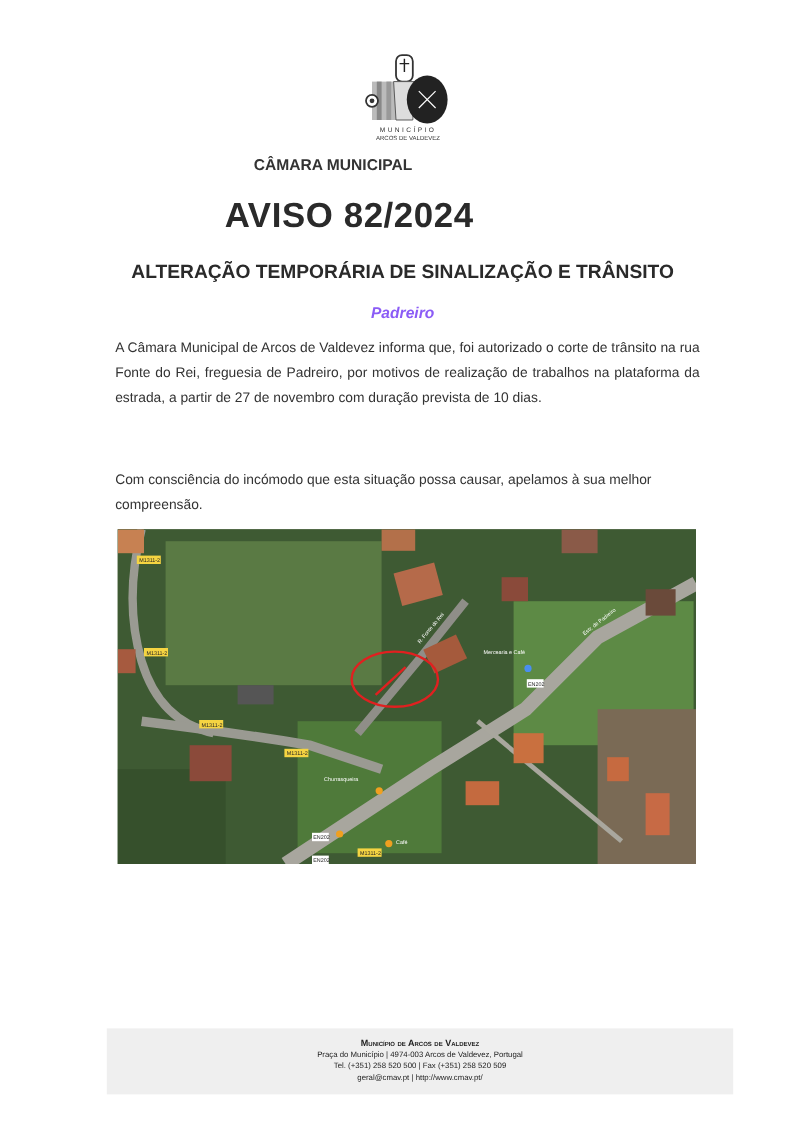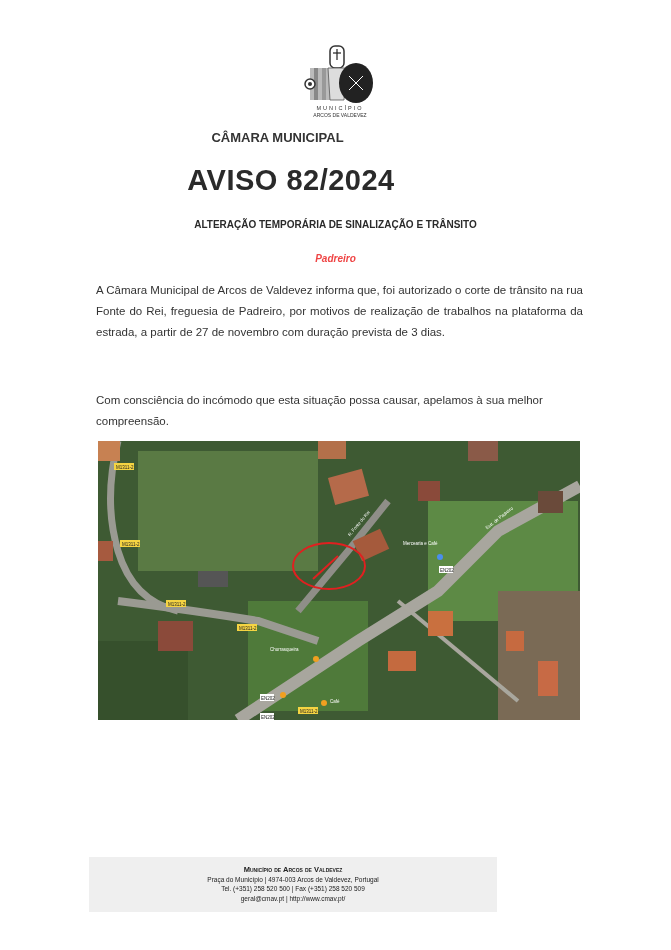--- a/index.html
+++ b/index.html
@@ -11,39 +11,39 @@
   .org-header {
     position: absolute; top: 130px; left: 0; width: 555px; text-align: center;
     font-weight: bold; font-size: 13px; color: #333;
   }
   .title {
     position: absolute; top: 164px; left: 0; width: 582px; text-align: center;
     font-weight: bold; font-size: 29px; color: #2a2a2a; letter-spacing: 0.5px;
   }
   .subtitle {
     position: absolute; top: 219px; left: 0; width: 671px; text-align: center;
-    font-weight: bold; font-size: 10px; color: #2a2a2a;
+    font-weight: bold; font-size: 16px; color: #2a2a2a;
   }
   .location {
     position: absolute; top: 253px; left: 0; width: 671px; text-align: center;
-    font-weight: bold; font-style: italic; font-size: 10px; color: #ef4444;
+    font-weight: bold; font-style: italic; font-size: 13px; color: #8b5cf6;
   }
   .para {
     position: absolute; left: 96px; width: 487px; font-size: 11.5px;
     line-height: 21px; color: #333;
   }
   .p1 { top: 280px; text-align: justify; text-align-last: left; }
   .p2 { top: 390px; }
   .map {
     position: absolute; left: 98px; top: 441px; width: 482px; height: 279px;
     overflow: hidden; background: #3f5a34;
   }
   .map svg { display: block; }
   .footer {
-    position: absolute; left: 89px; top: 857px; width: 408px; height: 55px;
+    position: absolute; left: 89px; top: 857px; width: 522px; height: 55px;
     background: #efefef; text-align: center; font-size: 6.5px; line-height: 9.6px; color: #222;
     padding-top: 8px; box-sizing: border-box;
   }
   .footer .f-org { font-weight: bold; font-variant: small-caps; font-size: 7.5px; }
 </style>
 </head>
 <body>
 
 <div class="logo">
   <svg width="80" height="84" viewBox="0 0 80 84">
@@ -62,21 +62,21 @@
     <text x="40" y="72" text-anchor="middle" font-size="5.5" font-family="Liberation Sans, sans-serif" letter-spacing="2" fill="#333">MUNICÍPIO</text>
     <text x="40" y="79" text-anchor="middle" font-size="5" font-family="Liberation Sans, sans-serif" fill="#333">ARCOS DE VALDEVEZ</text>
   </svg>
 </div>
 
 <div class="org-header">CÂMARA MUNICIPAL</div>
 <div class="title">AVISO 82/2024</div>
 <div class="subtitle">ALTERAÇÃO TEMPORÁRIA DE SINALIZAÇÃO E TRÂNSITO</div>
 <div class="location">Padreiro</div>
 
-<div class="para p1">A Câmara Municipal de Arcos de Valdevez informa que, foi autorizado o corte de trânsito na rua Fonte do Rei, freguesia de Padreiro, por motivos de realização de trabalhos na plataforma da estrada, a partir de 27 de novembro com duração prevista de 3 dias.</div>
+<div class="para p1">A Câmara Municipal de Arcos de Valdevez informa que, foi autorizado o corte de trânsito na rua Fonte do Rei, freguesia de Padreiro, por motivos de realização de trabalhos na plataforma da estrada, a partir de 27 de novembro com duração prevista de 10 dias.</div>
 <div class="para p2">Com consciência do incómodo que esta situação possa causar, apelamos à sua melhor compreensão.</div>
 
 <div class="map">
   <svg width="482" height="279" viewBox="0 0 482 279" font-family="Liberation Sans, sans-serif">
     <rect width="482" height="279" fill="#3e5a33"></rect>
     <rect x="40" y="10" width="180" height="120" fill="#5a7a44"></rect>
     <rect x="150" y="160" width="120" height="110" fill="#4f7a3a"></rect>
     <rect x="330" y="60" width="150" height="120" fill="#5d8a45"></rect>
     <rect x="400" y="150" width="82" height="129" fill="#7a6a55"></rect>
     <rect x="0" y="200" width="90" height="79" fill="#36502c"></rect>

